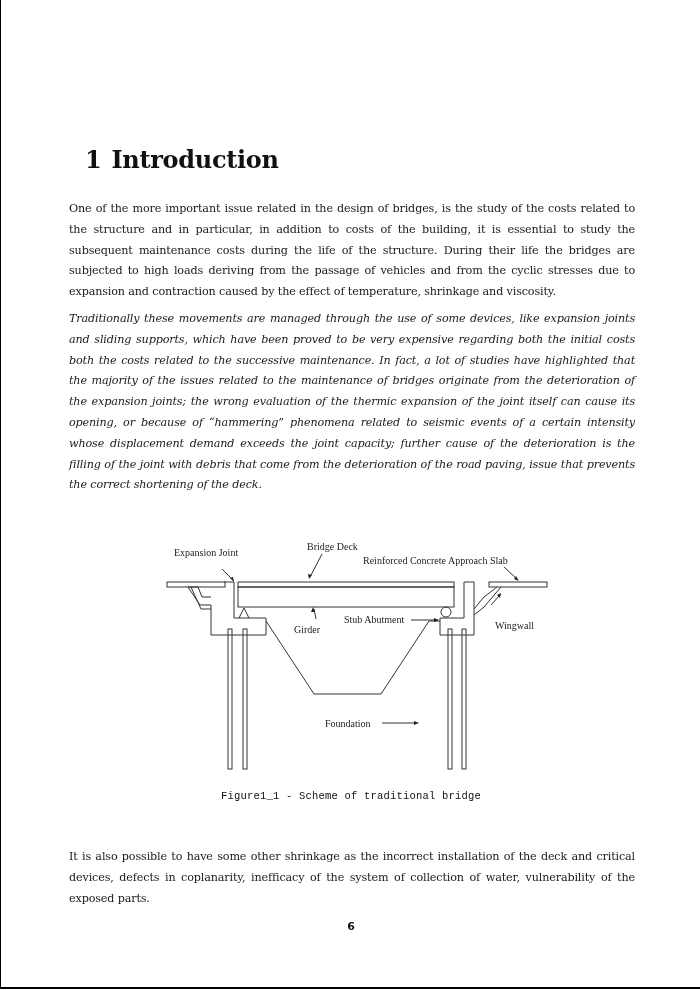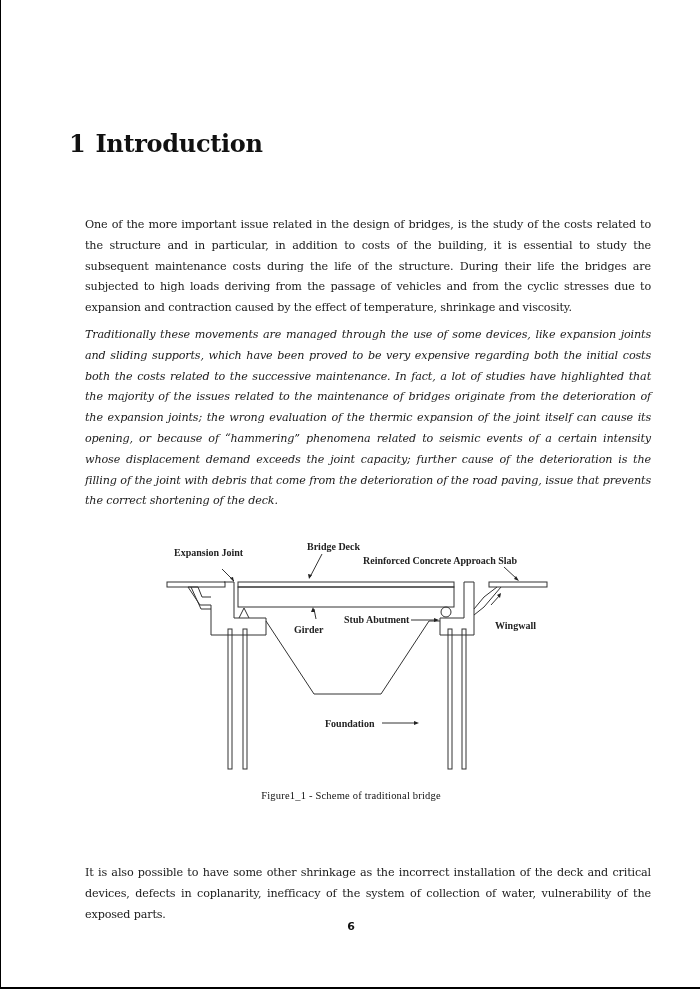--- a/index.html
+++ b/index.html
@@ -2,39 +2,39 @@
 <html><head>
 <meta charset="utf-8">
 <style>
   html, body { margin: 0; padding: 0; background: #ffffff; }
   body { width: 700px; height: 990px; position: relative; overflow: hidden; }
   .page {
     position: absolute; left: 0; top: 0; width: 699px; height: 987px;
     border-left: 1px solid #000; border-bottom: 2px solid #000; background: #fff;
   }
   .heading {
-    position: absolute; left: 68px; top: 129px; margin: 0;
+    position: absolute; left: 68px; top: 129px; margin: 16px;
     font-family: "DejaVu Serif", serif; font-weight: bold; font-size: 24px;
     color: #111; letter-spacing: -0.3px;
   }
   .heading .num { margin-right: 10px; }
   .para {
-    position: absolute; left: 68px; width: 566px; margin: 16px;
+    position: absolute; left: 68px; width: 566px; margin: 0;
     font-family: "DejaVu Serif", serif; font-size: 11.2px; line-height: 20.8px;
     color: #1a1a1a; text-align: justify; letter-spacing: -0.15px;
   }
   #p1 { top: 199px; }
   #p2 { top: 309px; font-style: italic; }
   #p3 { top: 847px; }
-  .figure { position: absolute; left: 163px; top: 537px; width: 388px; height: 235px; font-weight: bold; }
+  .figure { position: absolute; left: 163px; top: 537px; width: 388px; height: 235px; }
   .figure svg { width: 388px; height: 235px; display: block; }
   .fig-label { font-family: "Liberation Serif", serif; font-size: 10px; fill: #222; }
   .caption {
     position: absolute; left: 0; width: 700px; top: 790px; text-align: center;
-    font-family: Liberation Serif, serif; font-size: 10.5px; color: #111;
+    font-family: Liberation Mono, monospace; font-size: 10.5px; color: #111;
     letter-spacing: 0.2px;
   }
   .page-num {
     position: absolute; left: 0; width: 700px; top: 920px; text-align: center;
     font-family: "DejaVu Sans", sans-serif; font-weight: bold; font-size: 11px; color: #111;
   }
 </style>
 </head>
 <body>
 

